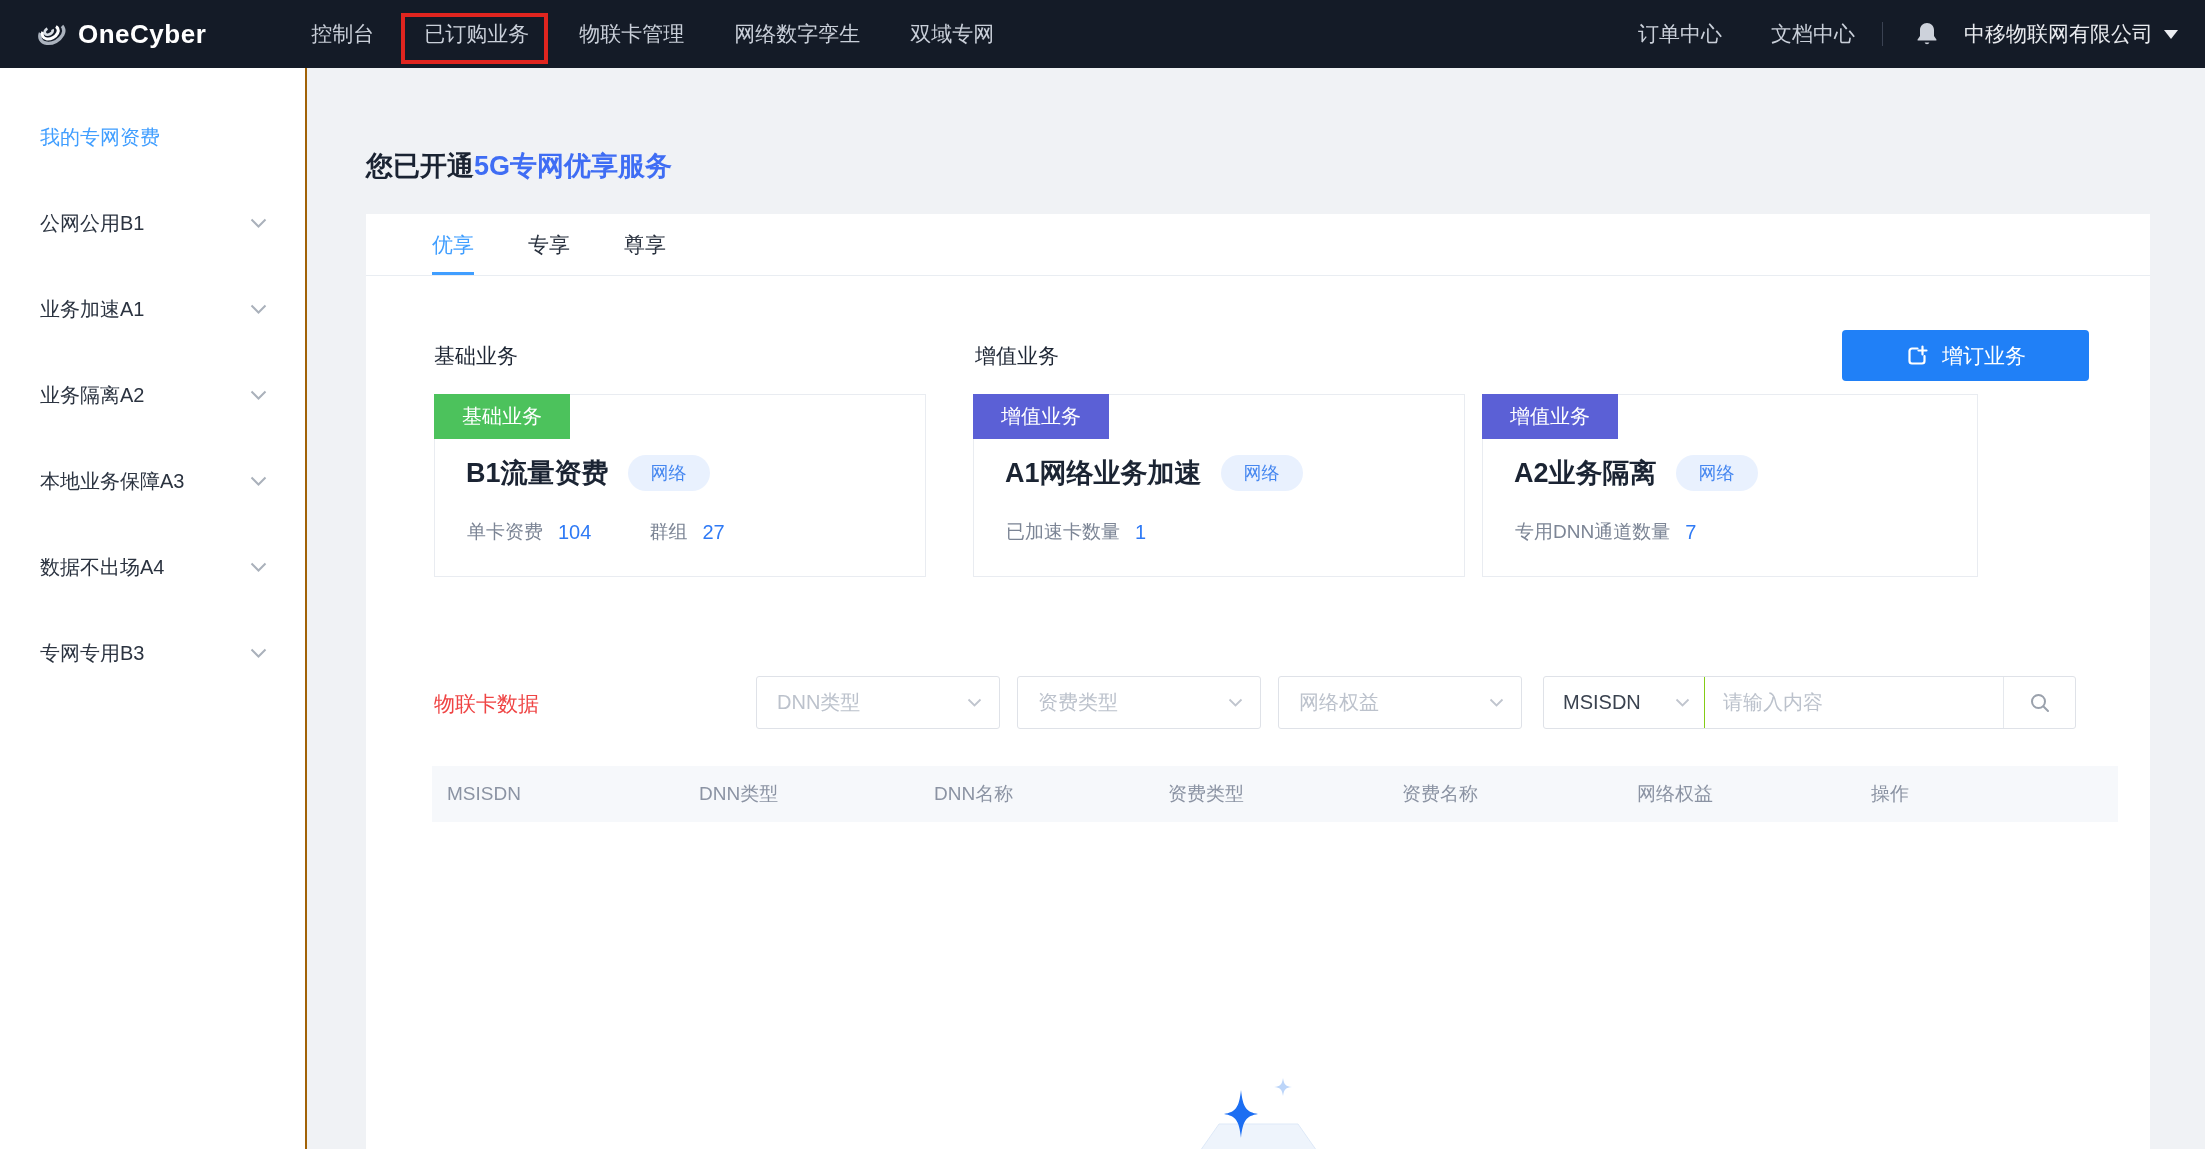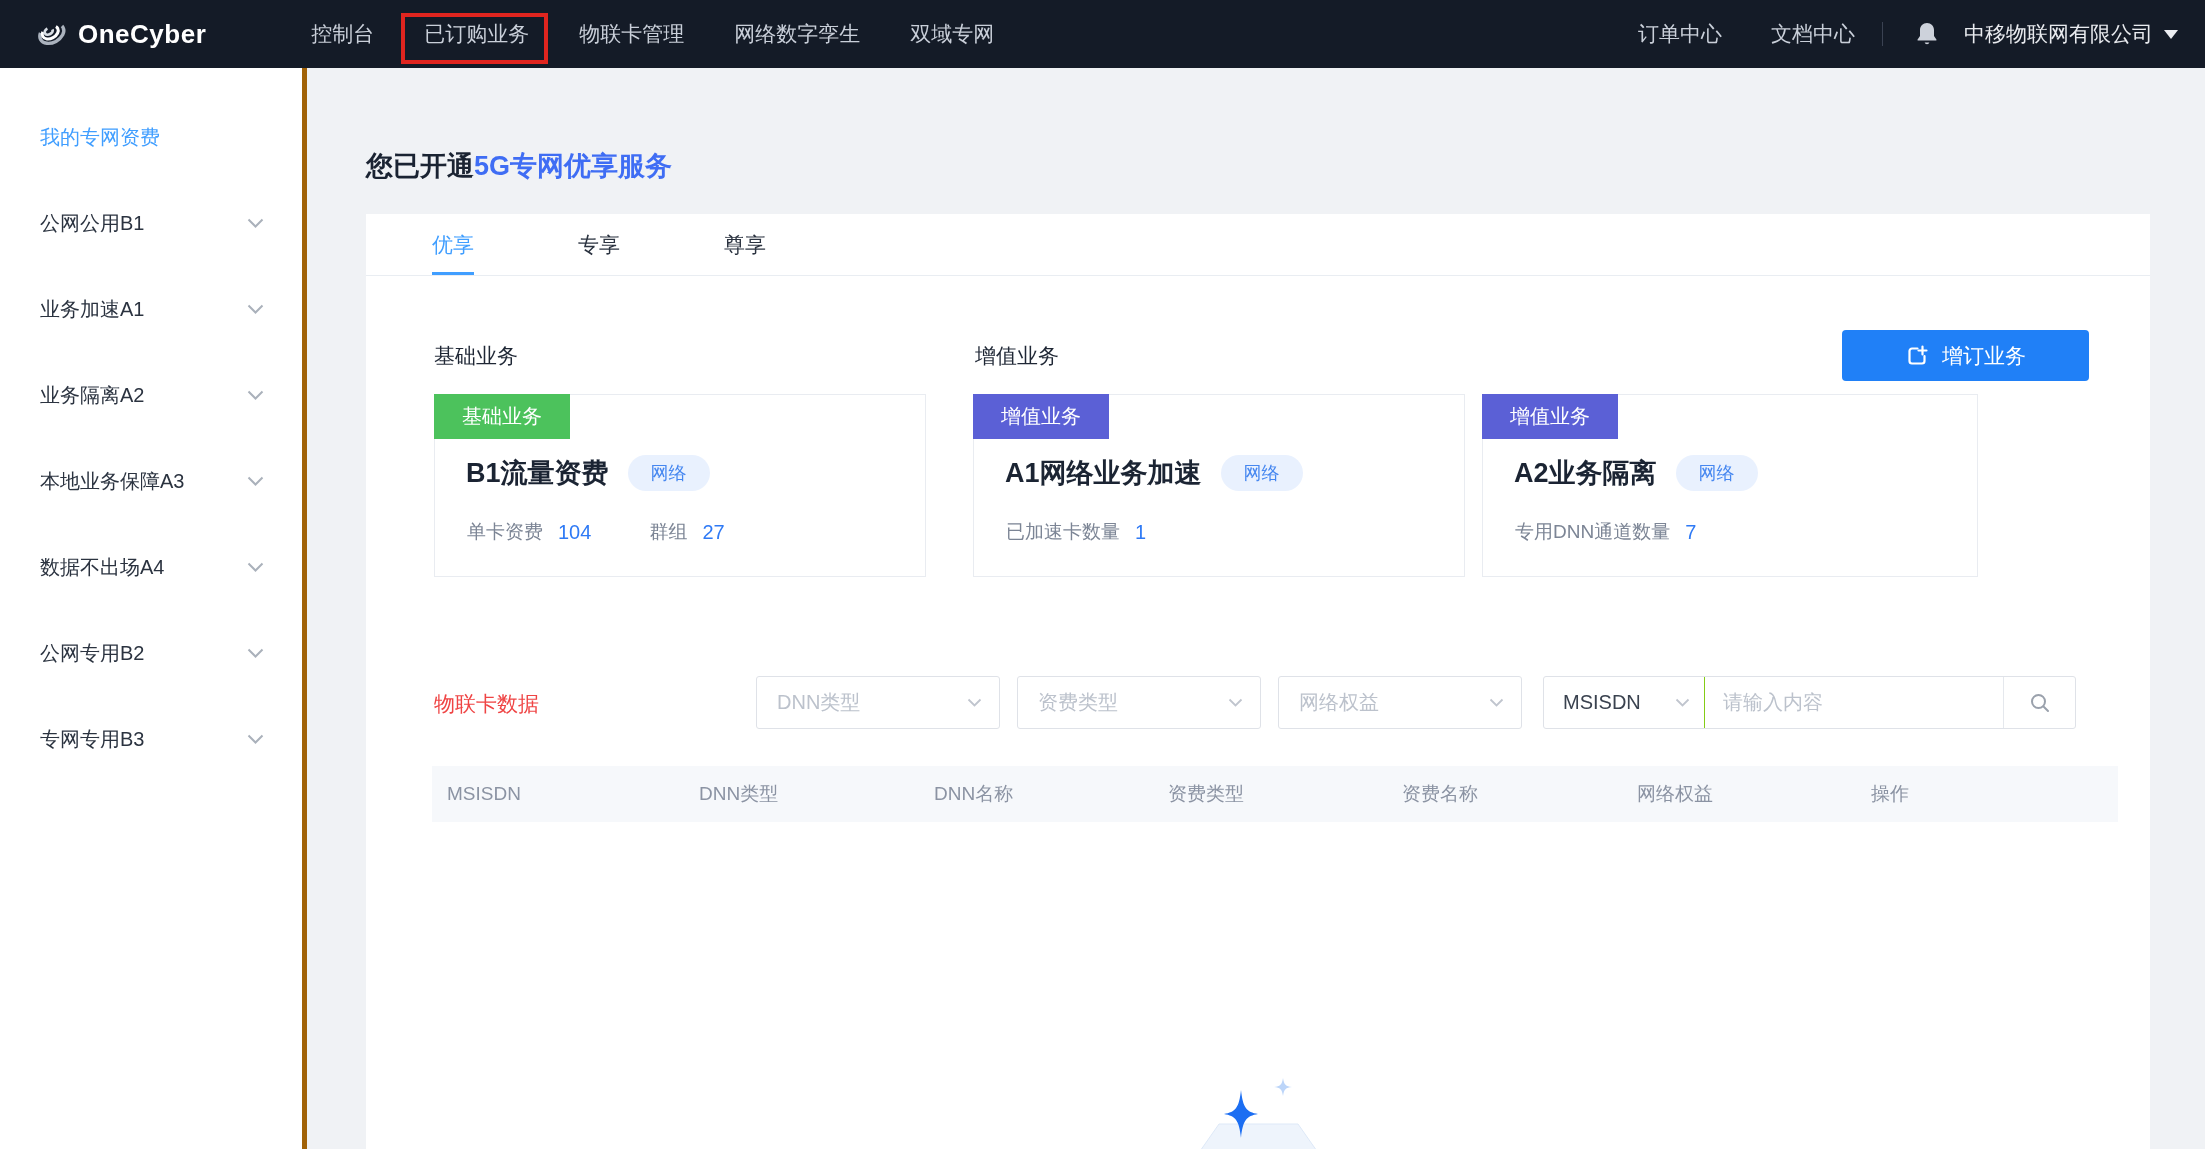--- a/index.html
+++ b/index.html
@@ -15,32 +15,32 @@
   .red-box { position:absolute; left:-23px; right:-19px; top:13px; bottom:4px; border:4px solid #e0251f; pointer-events:none; }
   .nav-right { margin-left:auto; display:flex; align-items:center; margin-right:27px; }
   .nav-link { color:#c9cfd9; font-size:21px; cursor:pointer; white-space:nowrap; }
   .nav-link + .nav-link { margin-left:49px; }
   .nav-divider { width:1px; height:24px; background:#3a4252; margin:0 29px 0 27px; }
   .bell-wrap { width:30px; height:30px; display:flex; align-items:center; justify-content:center; cursor:pointer; }
   .company { display:flex; align-items:center; color:#e9ebef; font-size:21px; margin-left:22px; cursor:pointer; }
   .caret-down { width:0; height:0; border-left:7px solid transparent; border-right:7px solid transparent; border-top:9px solid #eceef2; margin-left:11px; }
 
   
-  .sidebar { position:absolute; left:0; top:68px; width:307px; height:1081px; background:#ffffff; border-right:5px solid #a16207; padding-top:26px; z-index:10; }
+  .sidebar { position:absolute; left:0; top:68px; width:307px; height:1081px; background:#ffffff; border-right:2px solid #a16207; padding-top:26px; z-index:10; }
   .side-item { height:86px; display:flex; align-items:center; justify-content:space-between; padding:0 38px 0 40px; font-size:20px; color:#2b3340; cursor:pointer; }
   .side-item.active { color:#409eff; }
   .side-item .chev { flex:0 0 auto; }
 
   
   .main-title { position:absolute; left:366px; top:148px; font-size:27px; font-weight:bold; color:#1a2332; z-index:5; }
   .main-title .hl { color:#3f6df4; }
 
   .panel { position:absolute; left:366px; top:214px; width:1784px; height:935px; background:#ffffff; overflow:hidden; z-index:5; }
 
-  .tabbar { height:62px; border-bottom:1px solid #e9edf2; display:flex; padding-left:66px; gap:104px; }
+  .tabbar { height:62px; border-bottom:1px solid #e9edf2; display:flex; padding-left:66px; gap:54px; }
   .tab { font-size:21px; color:#2b3340; display:flex; align-items:center; position:relative; cursor:pointer; }
   .tab.active { color:#409eff; }
   .tab.active::after { content:""; position:absolute; left:0; right:0; bottom:0; height:3px; background:#409eff; }
 
   .section-label { position:absolute; top:116px; height:51px; line-height:51px; font-size:21px; color:#1f2735; }
   .section-basic { left:68px; }
   .section-value { left:609px; }
 
   .order-btn { position:absolute; left:1476px; top:116px; width:247px; height:51px; background:#2080f7; border:none; border-radius:4px; color:#fff; font-size:21px; display:flex; align-items:center; justify-content:center; gap:13px; cursor:pointer; font-family:inherit; }
 
@@ -145,26 +145,20 @@
         <polyline points="1.5,1.5 8.5,8.5 15.5,1.5" fill="none" stroke="#aab1bb" stroke-width="2"></polyline>
       </svg>
   </div>
   <div class="side-item">
     <span>数据不出场A4</span>
     <svg class="chev" width="17" height="10" viewBox="0 0 17 10">
         <polyline points="1.5,1.5 8.5,8.5 15.5,1.5" fill="none" stroke="#aab1bb" stroke-width="2"></polyline>
       </svg>
   </div>
   <div class="side-item">
-    <span>公网专用B2</span>
-    <svg class="chev" width="17" height="10" viewBox="0 0 17 10">
-        <polyline points="1.5,1.5 8.5,8.5 15.5,1.5" fill="none" stroke="#aab1bb" stroke-width="2"></polyline>
-      </svg>
-  </div>
-  <div class="side-item">
     <span>专网专用B3</span>
     <svg class="chev" width="17" height="10" viewBox="0 0 17 10">
         <polyline points="1.5,1.5 8.5,8.5 15.5,1.5" fill="none" stroke="#aab1bb" stroke-width="2"></polyline>
       </svg>
   </div>
 </aside>
 
 <h1 class="main-title"><span>您已开通</span><span class="hl">5G专网优享服务</span></h1>
 
 <section class="panel">

